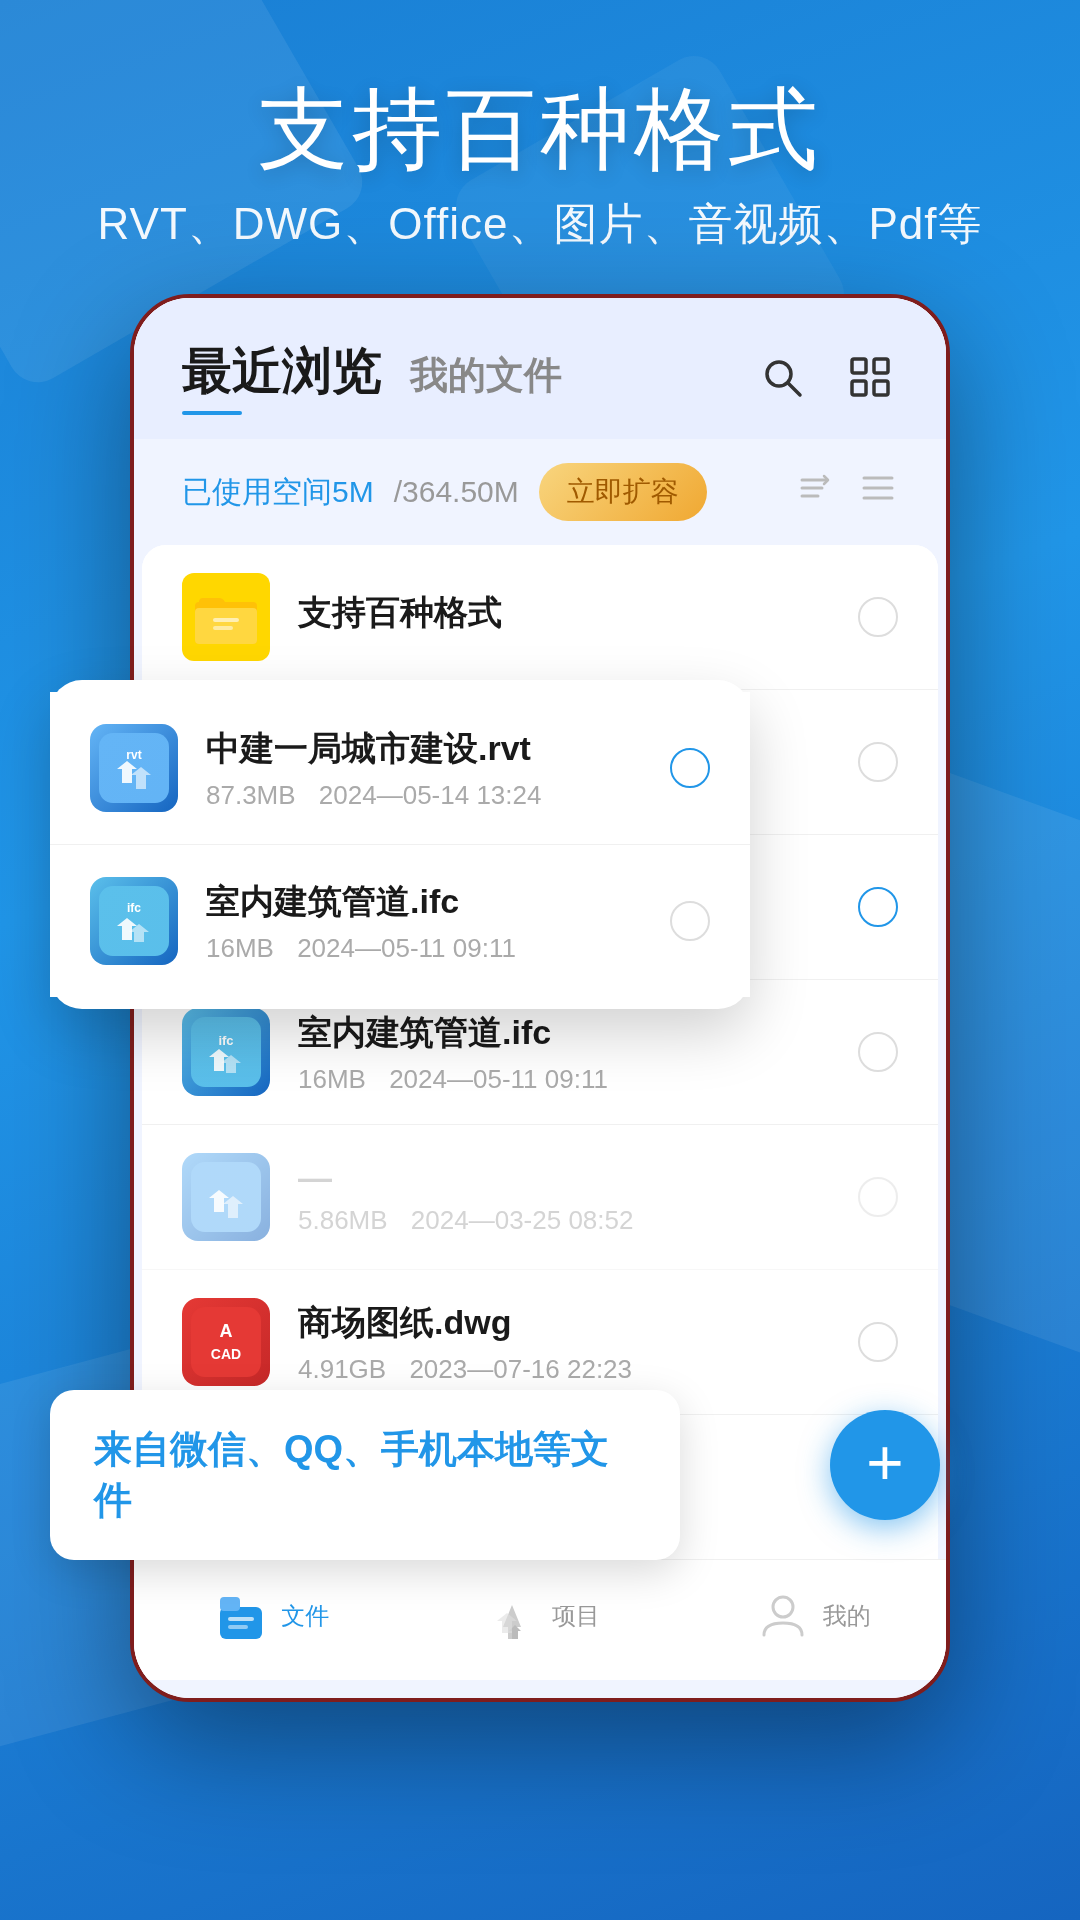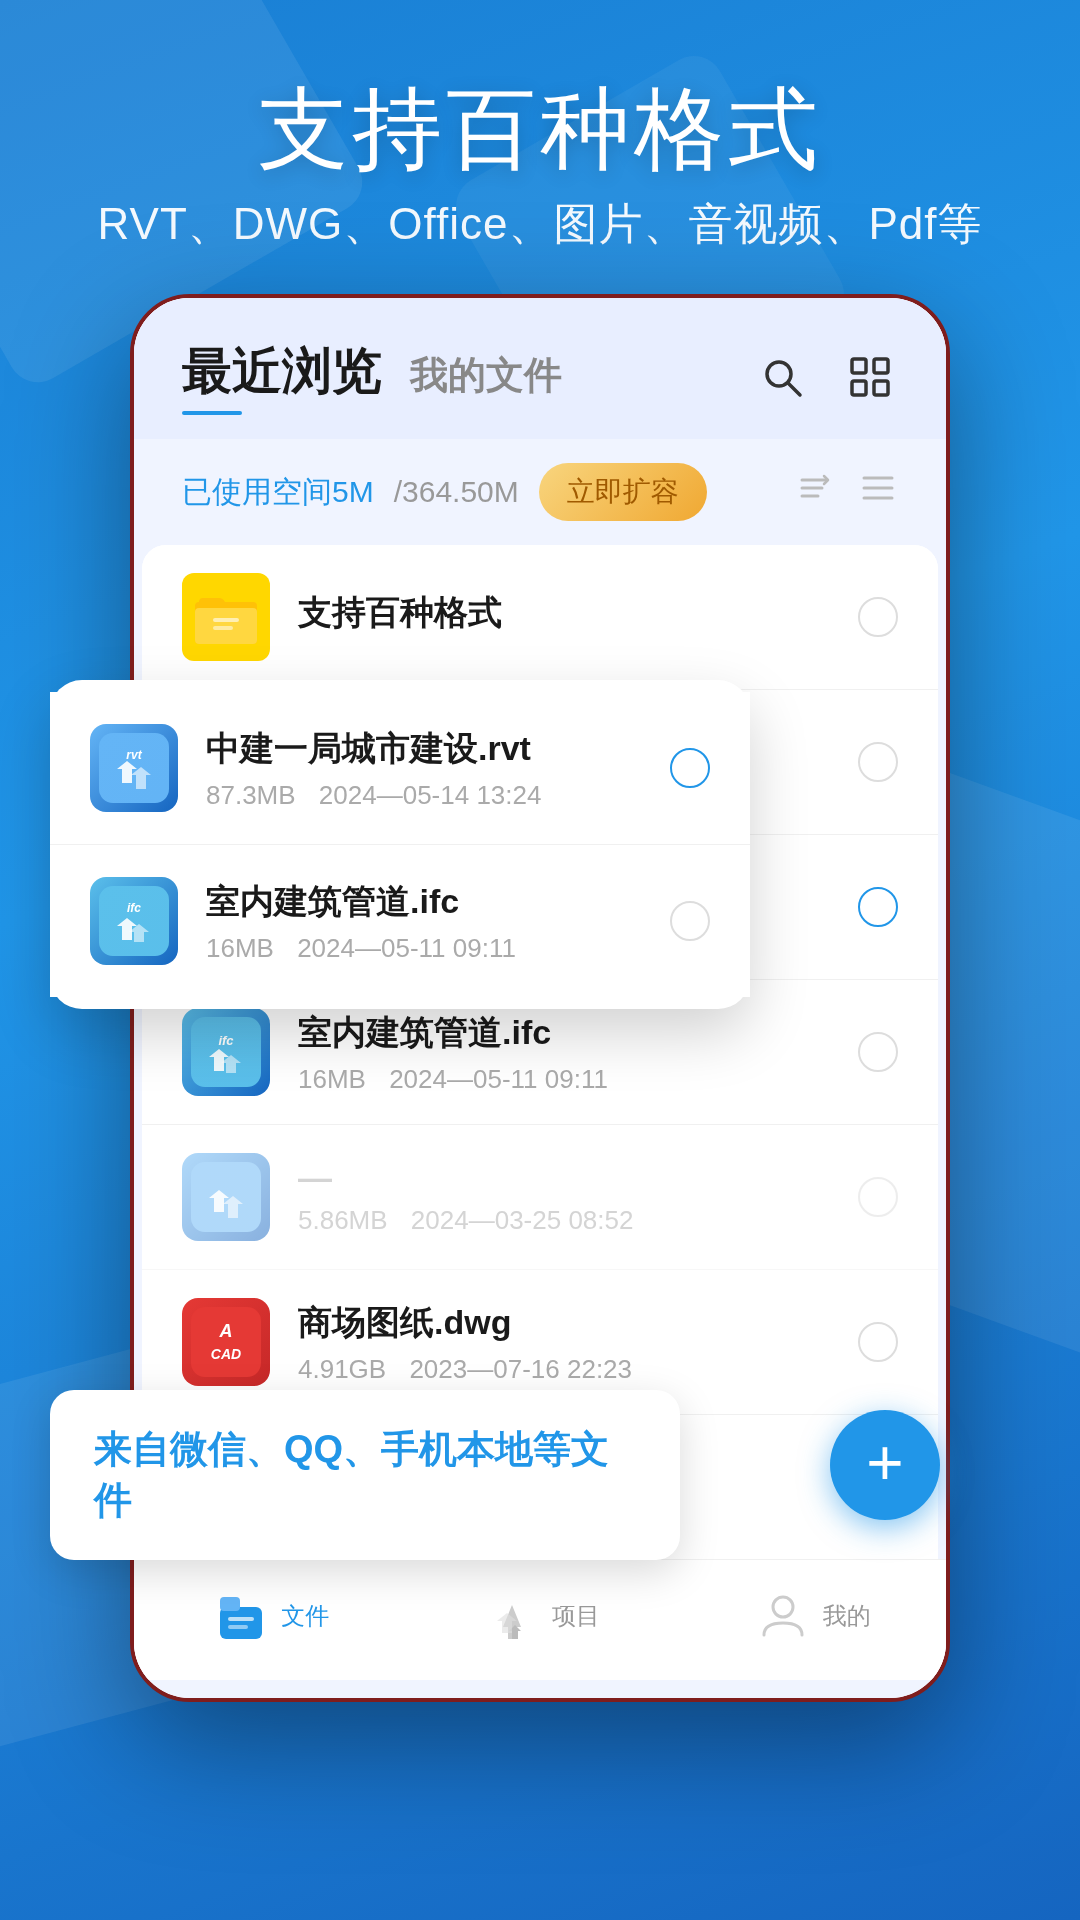--- a/index.html
+++ b/index.html
@@ -180,21 +180,20 @@
       height: 88px;
       flex-shrink: 0;
       border-radius: 16px;
       display: flex;
       align-items: center;
       justify-content: center;
       font-size: 36px;
       font-weight: 800;
       overflow: hidden;
       position: relative;
-      font-style: italic;
     }
     .file-icon-folder {
       background: #ffd700;
       border-radius: 12px;
     }
     .file-icon-cad {
       background: linear-gradient(135deg, #e53935, #c62828);
       color: white;
       font-size: 24px;
     }

